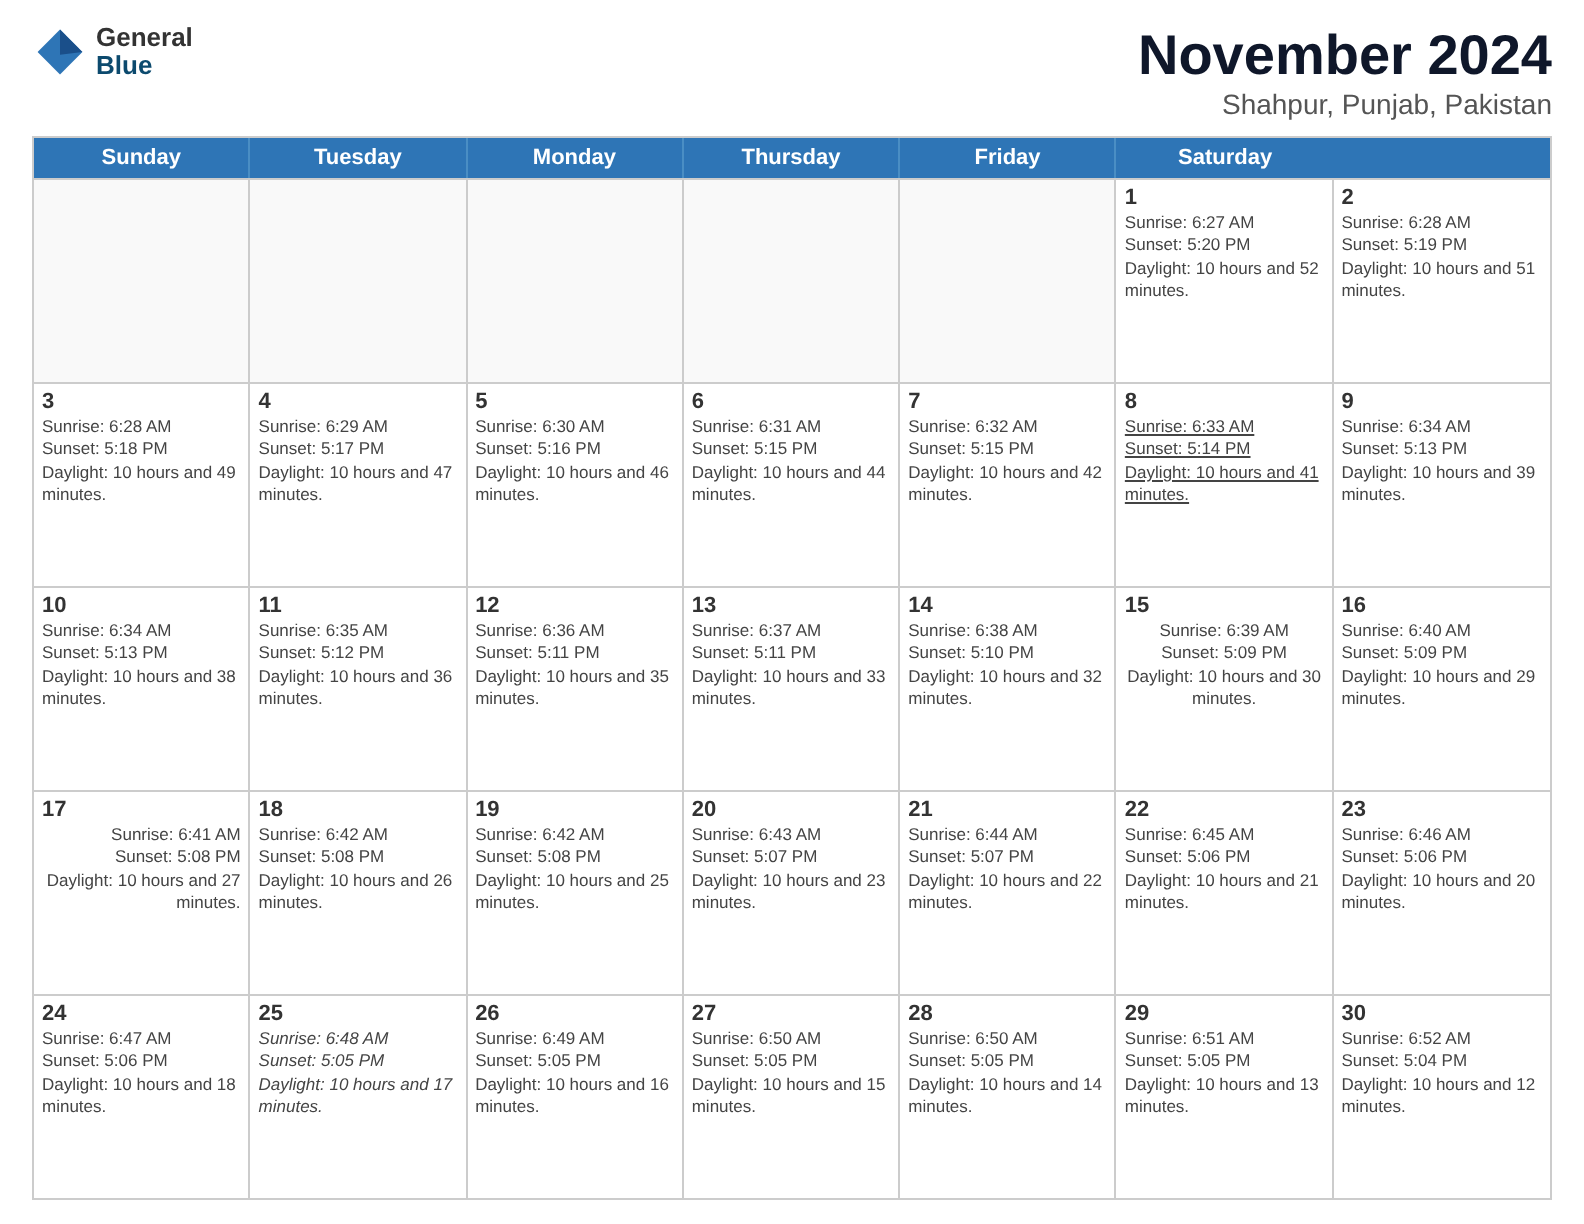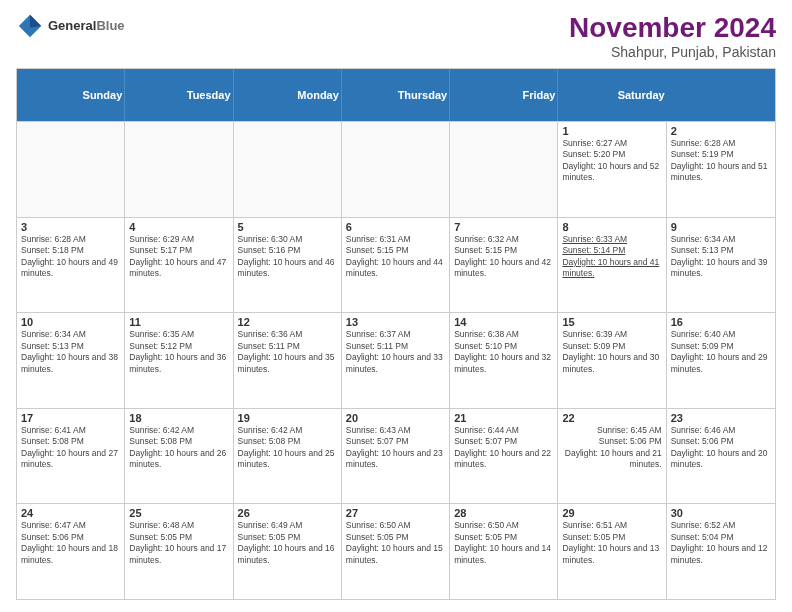--- a/index.html
+++ b/index.html
@@ -23,38 +23,38 @@
       align-items: flex-start;
       margin-bottom: 8px;
     }
     .logo {
       display: flex;
       align-items: center;
       gap: 4px;
     }
     .logo-text {
       display: flex;
-      flex-direction: row;
+      flex-direction: column;
       font-size: 13px;
       font-weight: bold;
       line-height: 1.1;
     }
     .logo-text .general { color: #333; }
-    .logo-text .blue { color: #737373; }
+    .logo-text .blue { color: #0c4a6e; }
     .logo-icon {
       width: 28px;
       height: 28px;
     }
     .title-block {
       text-align: right;
     }
     .month-title {
       font-size: 28px;
       font-weight: bold;
-      color: #701a75;
+      color: #0f172a;
       text-align: right;
     }
     .subtitle {
       font-size: 14px;
       color: #555;
     }
     .calendar {
       flex: 1;
       display: flex;
       flex-direction: column;
@@ -62,22 +62,22 @@
     }
     .cal-header-row {
       display: grid;
       grid-template-columns: repeat(7, 1fr);
       background-color: #2e75b6;
     }
     .cal-header-cell {
       color: #fff;
       font-size: 11px;
       font-weight: bold;
-      text-align: right;
-      padding: 20px 2px;
+      text-align: center;
+      padding: 4px 2px;
       border-right: 1px solid #4a8ec4;
     }
     .cal-header-cell:last-child { border-right: none; }
     .cal-body {
       flex: 1;
       display: flex;
       flex-direction: column;
     }
     .cal-row {
       display: grid;
@@ -227,35 +227,35 @@
 Daylight: 10 hours and 33 minutes.</div>
           </div>
           <div class="cal-cell">
             <div class="day-number">14</div>
             <div class="day-info" style="white-space: pre-line;">Sunrise: 6:38 AM
 Sunset: 5:10 PM
 Daylight: 10 hours and 32 minutes.</div>
           </div>
           <div class="cal-cell">
             <div class="day-number">15</div>
-            <div class="day-info" style="white-space: pre-line;">Sunrise: 6:39 AM
+            <div class="day-info" style="white-space: pre-line; text-align: center;">Sunrise: 6:39 AM
 Sunset: 5:09 PM
 Daylight: 10 hours and 30 minutes.</div>
           </div>
           <div class="cal-cell">
             <div class="day-number">16</div>
             <div class="day-info" style="white-space: pre-line;">Sunrise: 6:40 AM
 Sunset: 5:09 PM
 Daylight: 10 hours and 29 minutes.</div>
           </div>
         </div>
         <div class="cal-row">
           <div class="cal-cell">
             <div class="day-number">17</div>
-            <div class="day-info" style="white-space: pre-line;">Sunrise: 6:41 AM
+            <div class="day-info" style="white-space: pre-line; text-align: right;">Sunrise: 6:41 AM
 Sunset: 5:08 PM
 Daylight: 10 hours and 27 minutes.</div>
           </div>
           <div class="cal-cell">
             <div class="day-number">18</div>
             <div class="day-info" style="white-space: pre-line;">Sunrise: 6:42 AM
 Sunset: 5:08 PM
 Daylight: 10 hours and 26 minutes.</div>
           </div>
           <div class="cal-cell">
@@ -271,41 +271,41 @@
 Daylight: 10 hours and 23 minutes.</div>
           </div>
           <div class="cal-cell">
             <div class="day-number">21</div>
             <div class="day-info" style="white-space: pre-line;">Sunrise: 6:44 AM
 Sunset: 5:07 PM
 Daylight: 10 hours and 22 minutes.</div>
           </div>
           <div class="cal-cell">
             <div class="day-number">22</div>
-            <div class="day-info" style="white-space: pre-line; text-align: right;">Sunrise: 6:45 AM
+            <div class="day-info" style="white-space: pre-line;">Sunrise: 6:45 AM
 Sunset: 5:06 PM
 Daylight: 10 hours and 21 minutes.</div>
           </div>
           <div class="cal-cell">
             <div class="day-number">23</div>
             <div class="day-info" style="white-space: pre-line;">Sunrise: 6:46 AM
 Sunset: 5:06 PM
 Daylight: 10 hours and 20 minutes.</div>
           </div>
         </div>
         <div class="cal-row">
           <div class="cal-cell">
             <div class="day-number">24</div>
             <div class="day-info" style="white-space: pre-line;">Sunrise: 6:47 AM
 Sunset: 5:06 PM
 Daylight: 10 hours and 18 minutes.</div>
           </div>
           <div class="cal-cell">
             <div class="day-number">25</div>
-            <div class="day-info" style="white-space: pre-line;">Sunrise: 6:48 AM
+            <div class="day-info" style="white-space: pre-line; font-style: italic;">Sunrise: 6:48 AM
 Sunset: 5:05 PM
 Daylight: 10 hours and 17 minutes.</div>
           </div>
           <div class="cal-cell">
             <div class="day-number">26</div>
             <div class="day-info" style="white-space: pre-line;">Sunrise: 6:49 AM
 Sunset: 5:05 PM
 Daylight: 10 hours and 16 minutes.</div>
           </div>
           <div class="cal-cell">

